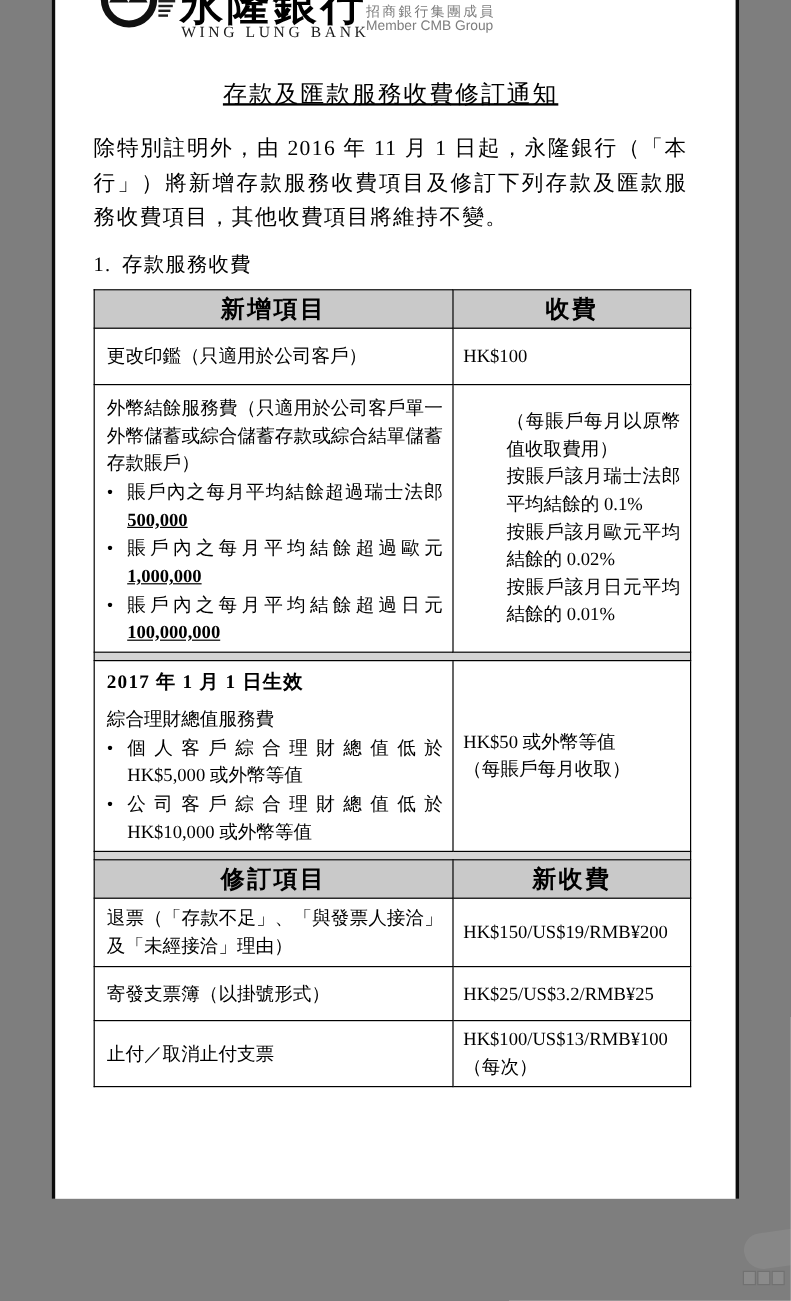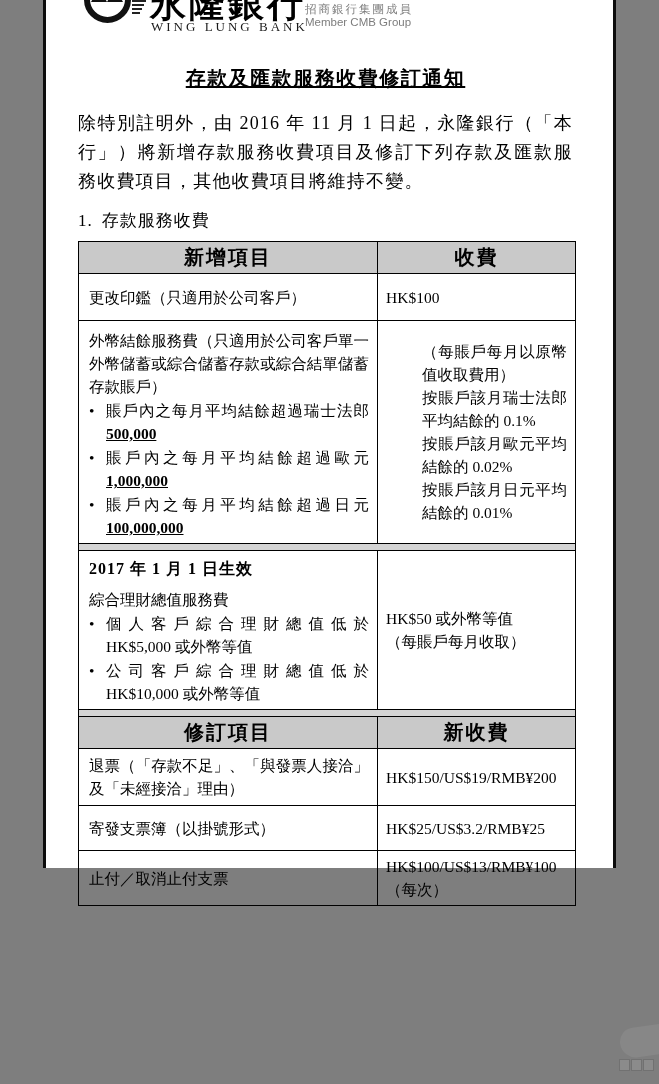--- a/index.html
+++ b/index.html
@@ -3,21 +3,21 @@
 <meta charset="utf-8">
 <style>
   html,body{margin:0;padding:0;}
   body{
     width:659px;height:1084px;overflow:hidden;position:relative;
     background:#7e7e7e;
     font-family:"Liberation Serif","DejaVu Serif",serif;
     color:#000;
   }
   .page{
-    position:absolute;left:43px;top:0;width:573px;height:868px;
+    position:absolute;left:43px;top:0;width:573px;height:999px;
     background:#ffffff;box-sizing:border-box;
     border-left:3px solid #0c0c0c;border-right:3px solid #0c0c0c;
   }
   .content{padding:0 40px 0 32px;}
 
   
   .header-block{position:relative;height:50px;}
   .logo-circle{
     position:absolute;left:6px;top:-24px;width:35px;height:35px;
     border:6px solid #111;border-radius:50%;background:#fff;overflow:hidden;
@@ -43,21 +43,21 @@
     letter-spacing:2px;white-space:nowrap;
     font-family:"Liberation Sans","DejaVu Sans",sans-serif;
   }
   .member-en{
     position:absolute;left:227px;top:16px;font-size:11.5px;color:#7d7d7d;
     white-space:nowrap;font-family:Liberation Sans, sans-serif;
   }
 
   
   .doc-title{
-    margin-top:15px;text-align:center;font-size:20px;font-weight:bold;
+    margin-top:15px;text-align:center;font-size:20px;font-weight:normal;
     text-decoration:underline;letter-spacing:1.5px;
   }
   .intro{
     margin-top:17px;font-size:18px;line-height:29px;
     text-align:justify;letter-spacing:1.2px;
   }
   .section-heading{margin-top:13px;font-size:17px;letter-spacing:1px;}
   .section-heading .num{margin-right:9px;}
 
   

